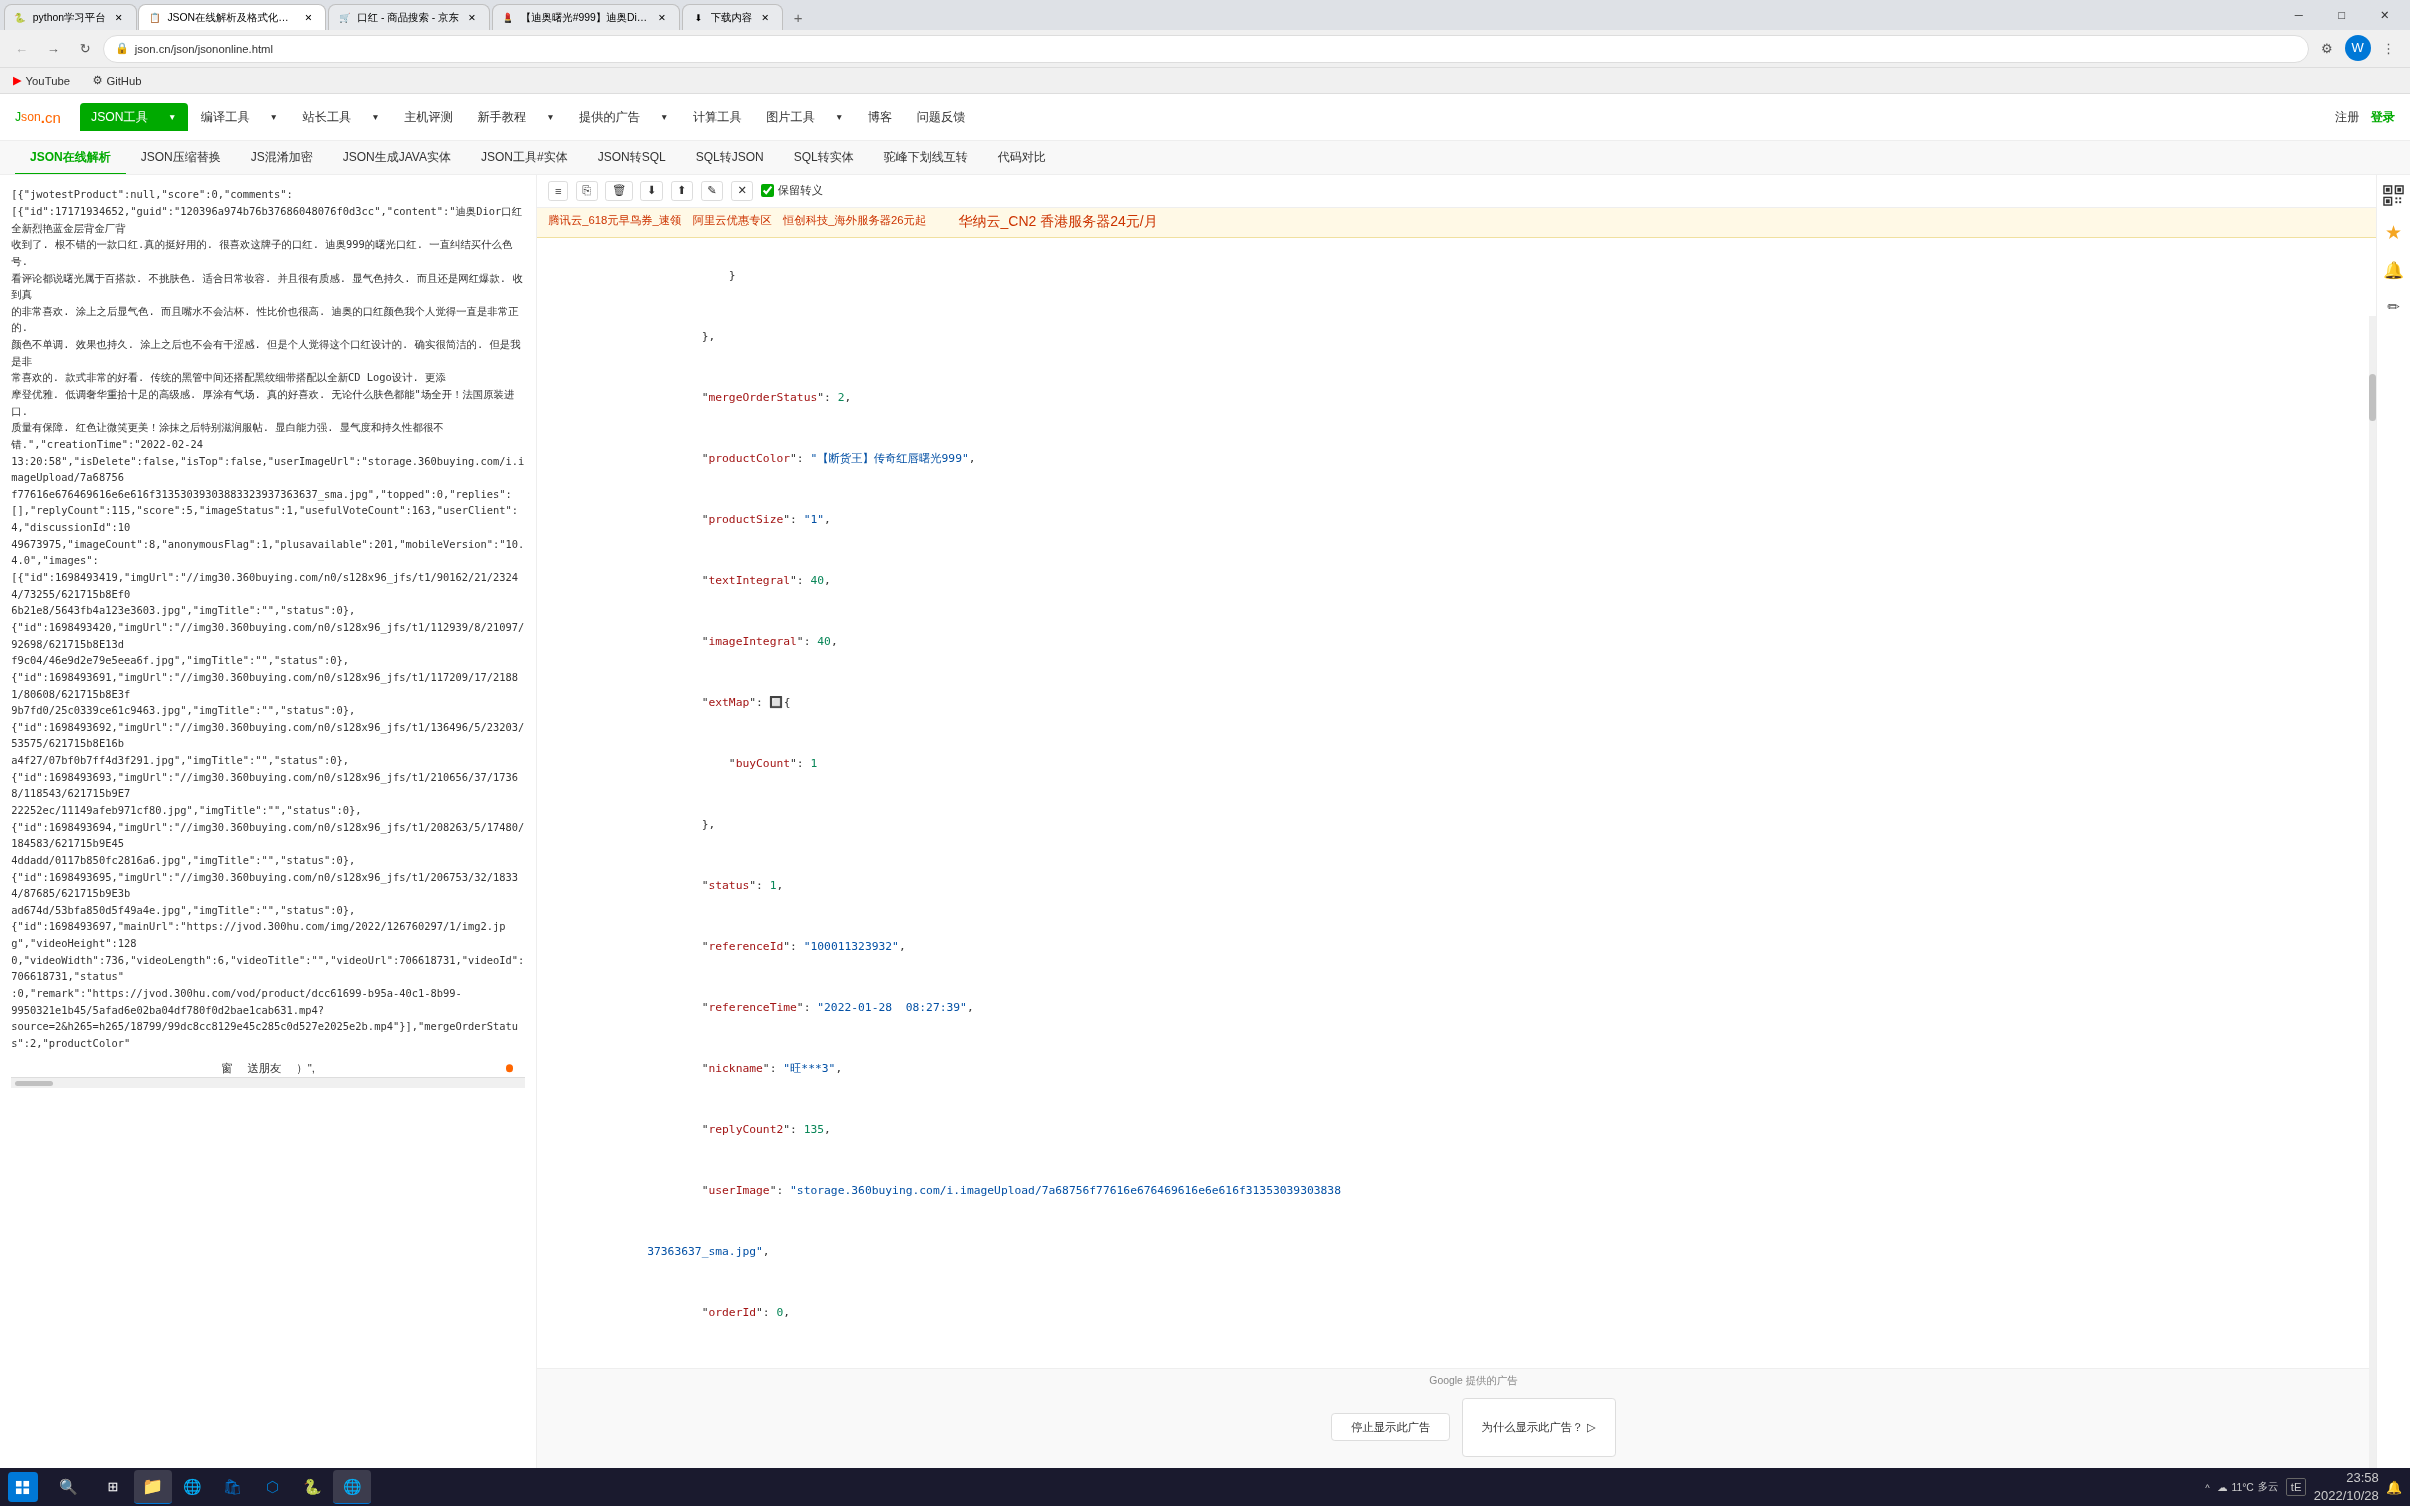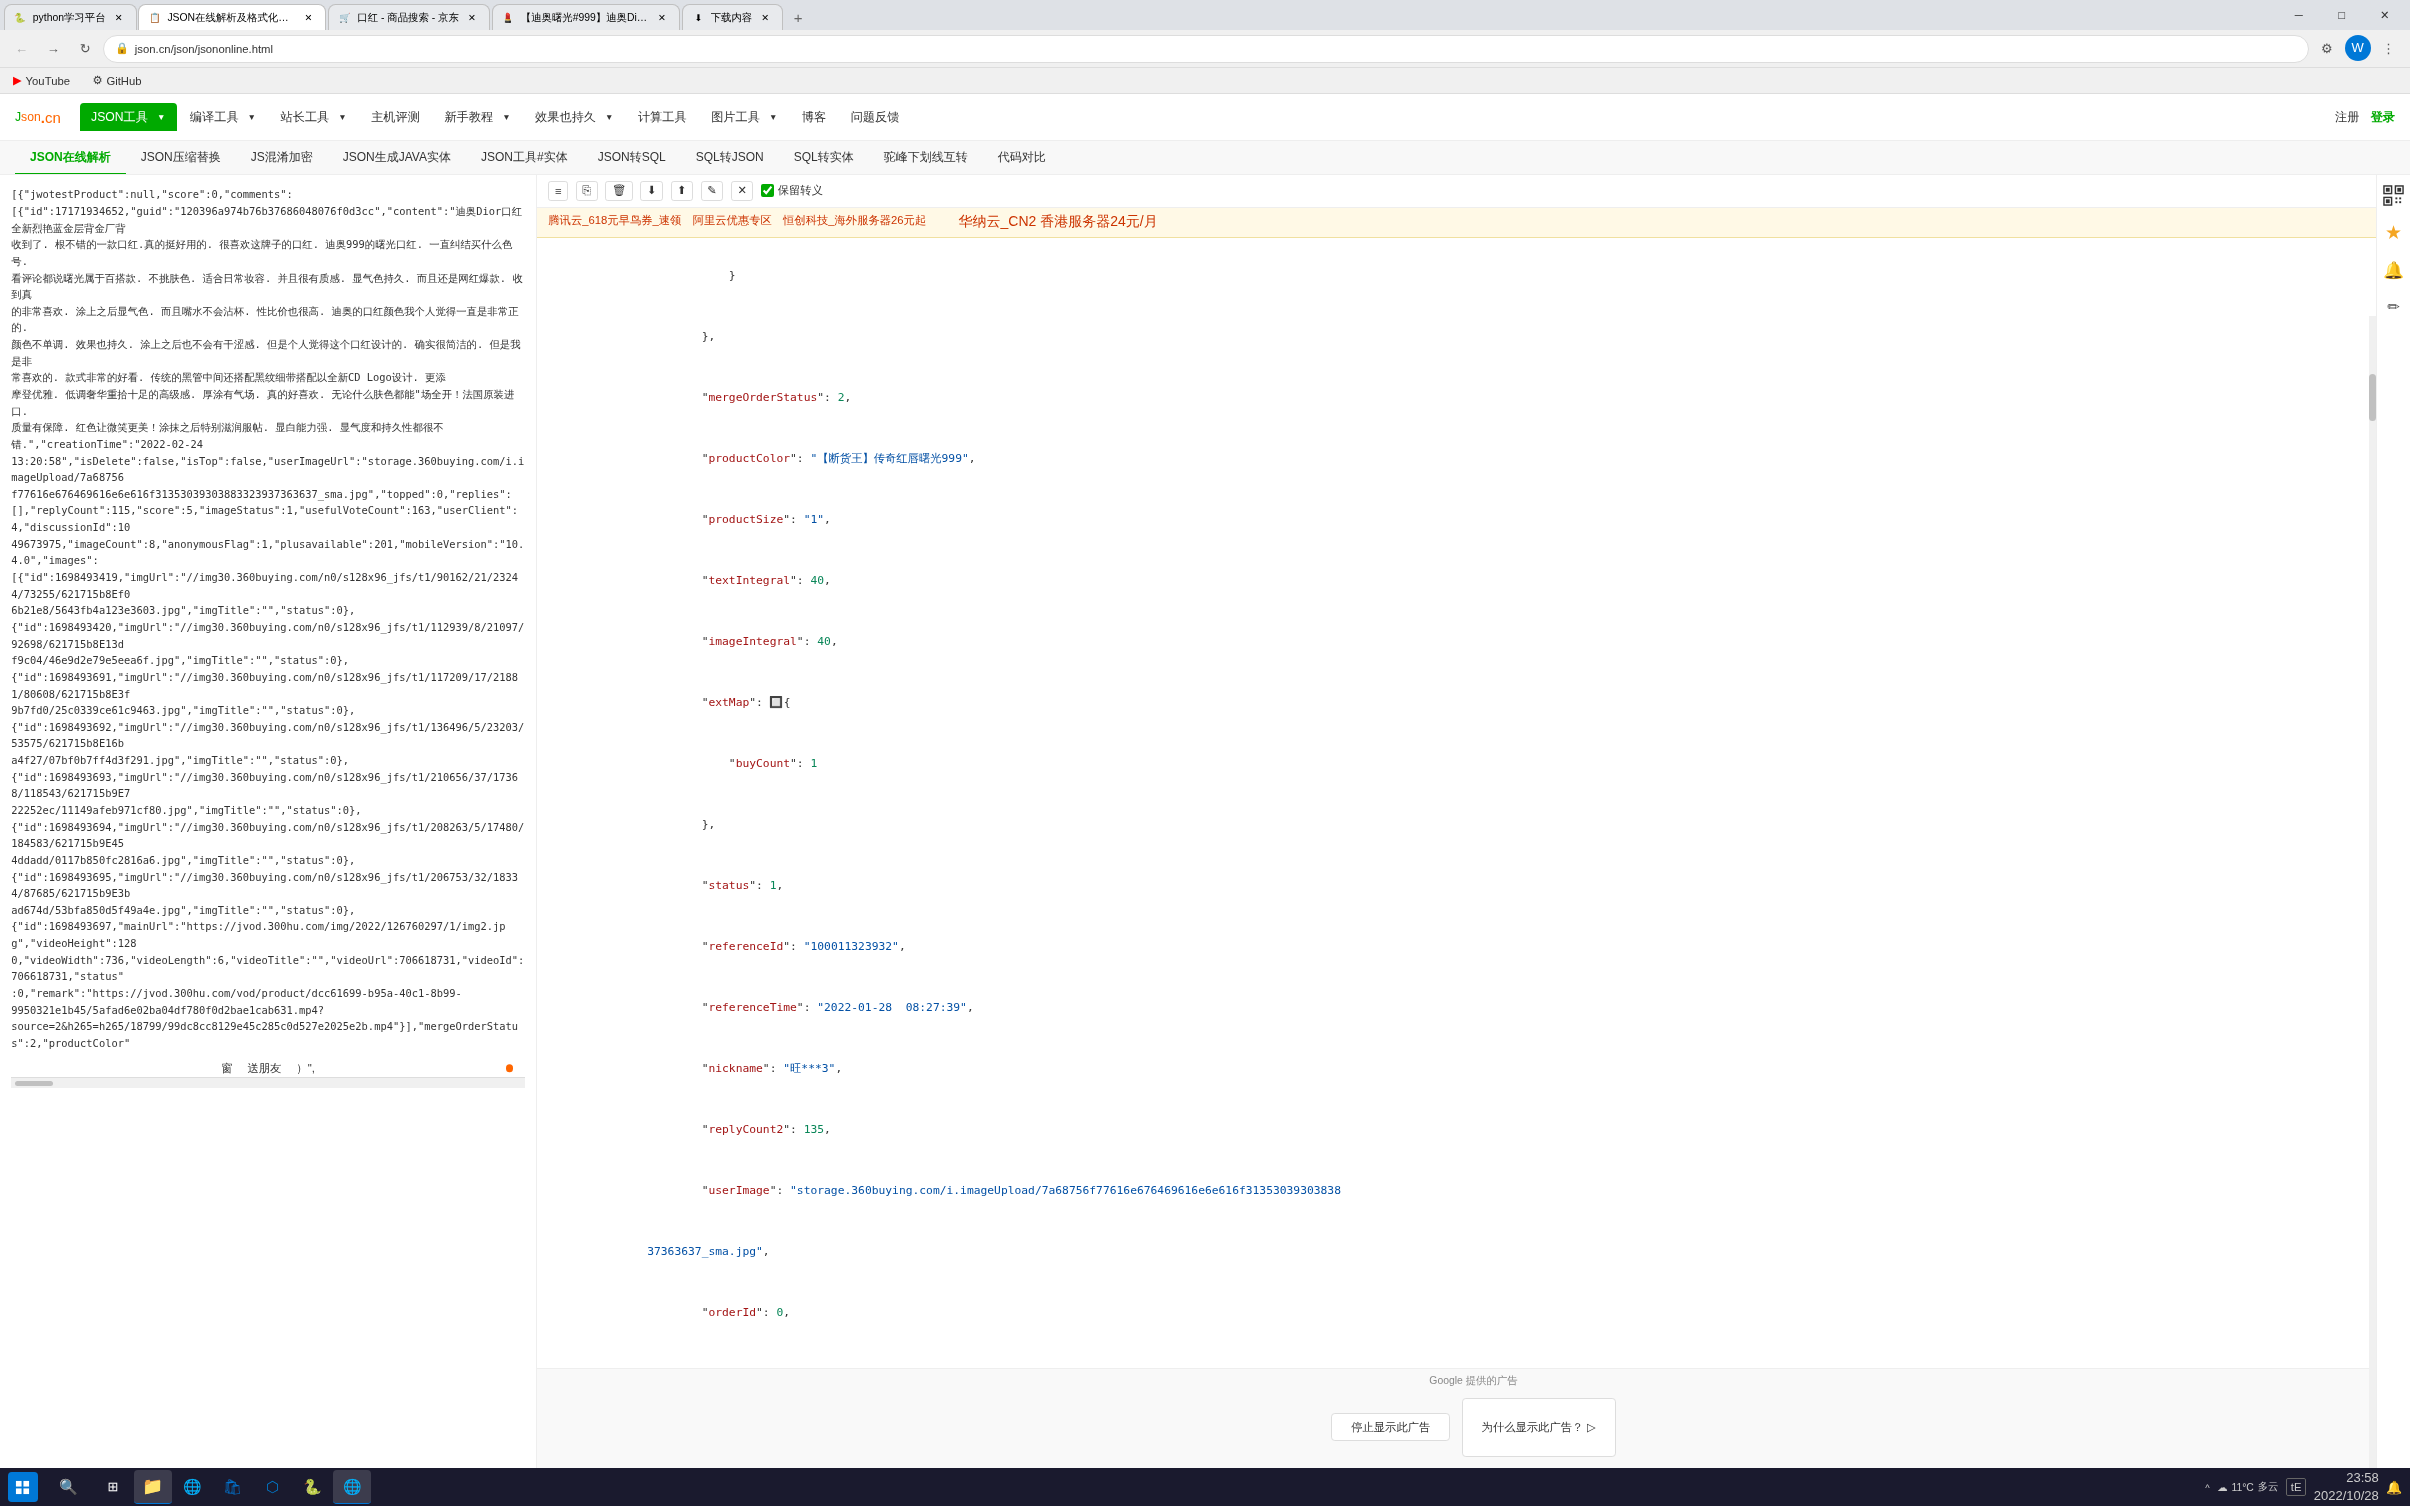--- a/index.html
+++ b/index.html
@@ -64,21 +64,21 @@
     
     .content-area { flex: 1; display: flex; flex-direction: column; overflow: hidden; background: white; }
 
     
     .site-header { background: white; border-bottom: 0.9px solid #eee; padding: 0 15px; height: 47px; display: flex; align-items: center; gap: 19px; }
     .logo { display: flex; align-items: center; }
     .logo-j { color: #00aa00; }
     .logo-son { color: #ff6600; }
     .logo-cn { color: #ff6600; font-size: 15px; }
     .nav-menu { display: flex; gap: 1.9px; }
-    .nav-menu-item { padding: 5.6px 11.3px; border-radius: 3.8px; cursor: pointer; font-size: 12.2px; color: #333; display: flex; align-items: center; gap: 9px; }
+    .nav-menu-item { padding: 5.6px 11.3px; border-radius: 3.8px; cursor: pointer; font-size: 12.2px; color: #333; display: flex; align-items: center; gap: 20px; }
     .nav-menu-item.active { background: #00aa00; color: white; border-radius: 3.8px 3.8px 0 0; }
     .nav-right-items { margin-left: auto; display: flex; gap: 11.3px; font-size: 12.2px; }
     .nav-right-items a { color: #333; cursor: pointer; text-decoration: none; }
 
     
     .secondary-nav { background: #f8f8f8; border-bottom: 0.9px solid #eee; padding: 0 15px; display: flex; gap: 0; height: 34px; align-items: center; }
     .sec-nav-item { padding: 7.5px 15px; font-size: 12px; color: #333; cursor: pointer; border-bottom: 1.9px solid transparent; height: 100%; display: flex; align-items: center; }
     .sec-nav-item.active { color: #00aa00; border-bottom: 1.9px solid #00aa00; font-weight: bold; }
 
     
@@ -212,21 +212,21 @@
           <span style="font-size:8.5px;">▼</span>
         </div>
         <div class="nav-menu-item">
           <span>主机评测</span>
         </div>
         <div class="nav-menu-item">
           <span>新手教程</span>
           <span style="font-size:8.5px;">▼</span>
         </div>
         <div class="nav-menu-item">
-          <span>效果也持久</span>
+          <span>提供的广告</span>
           <span style="font-size:8.5px;">▼</span>
         </div>
         <div class="nav-menu-item">
           <span>计算工具</span>
         </div>
         <div class="nav-menu-item">
           <span>图片工具</span>
           <span style="font-size:8.5px;">▼</span>
         </div>
         <div class="nav-menu-item">

